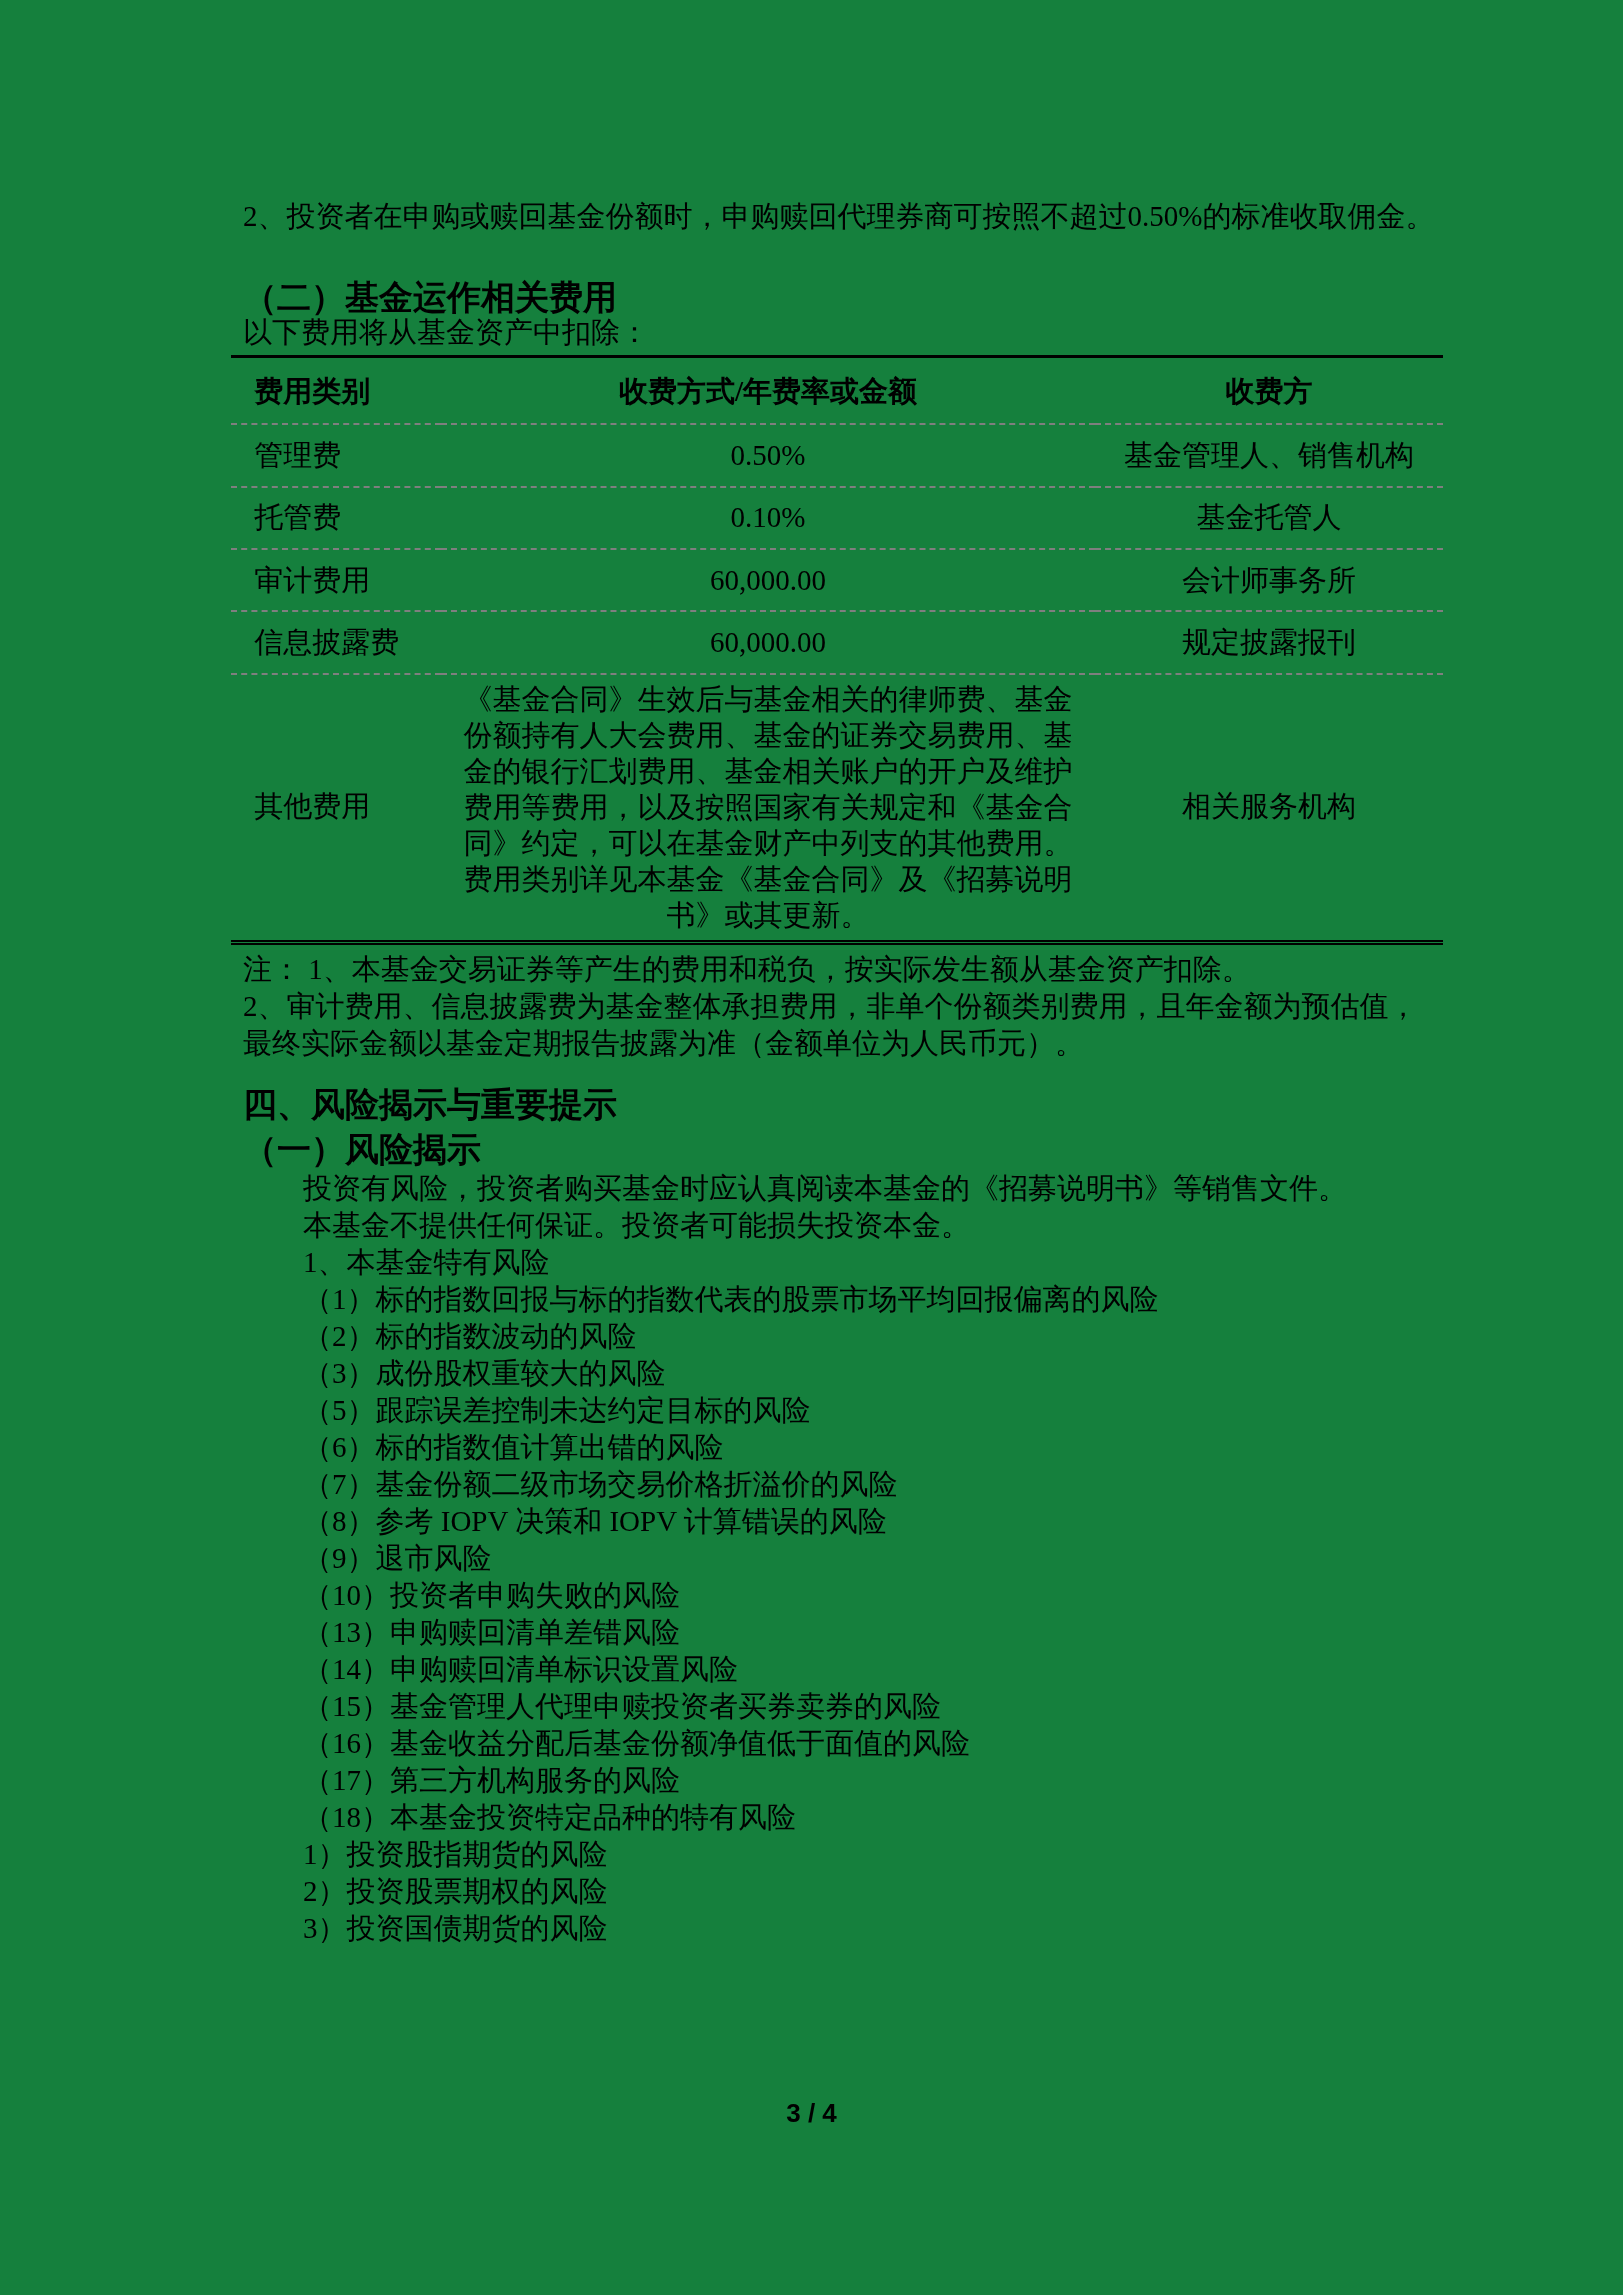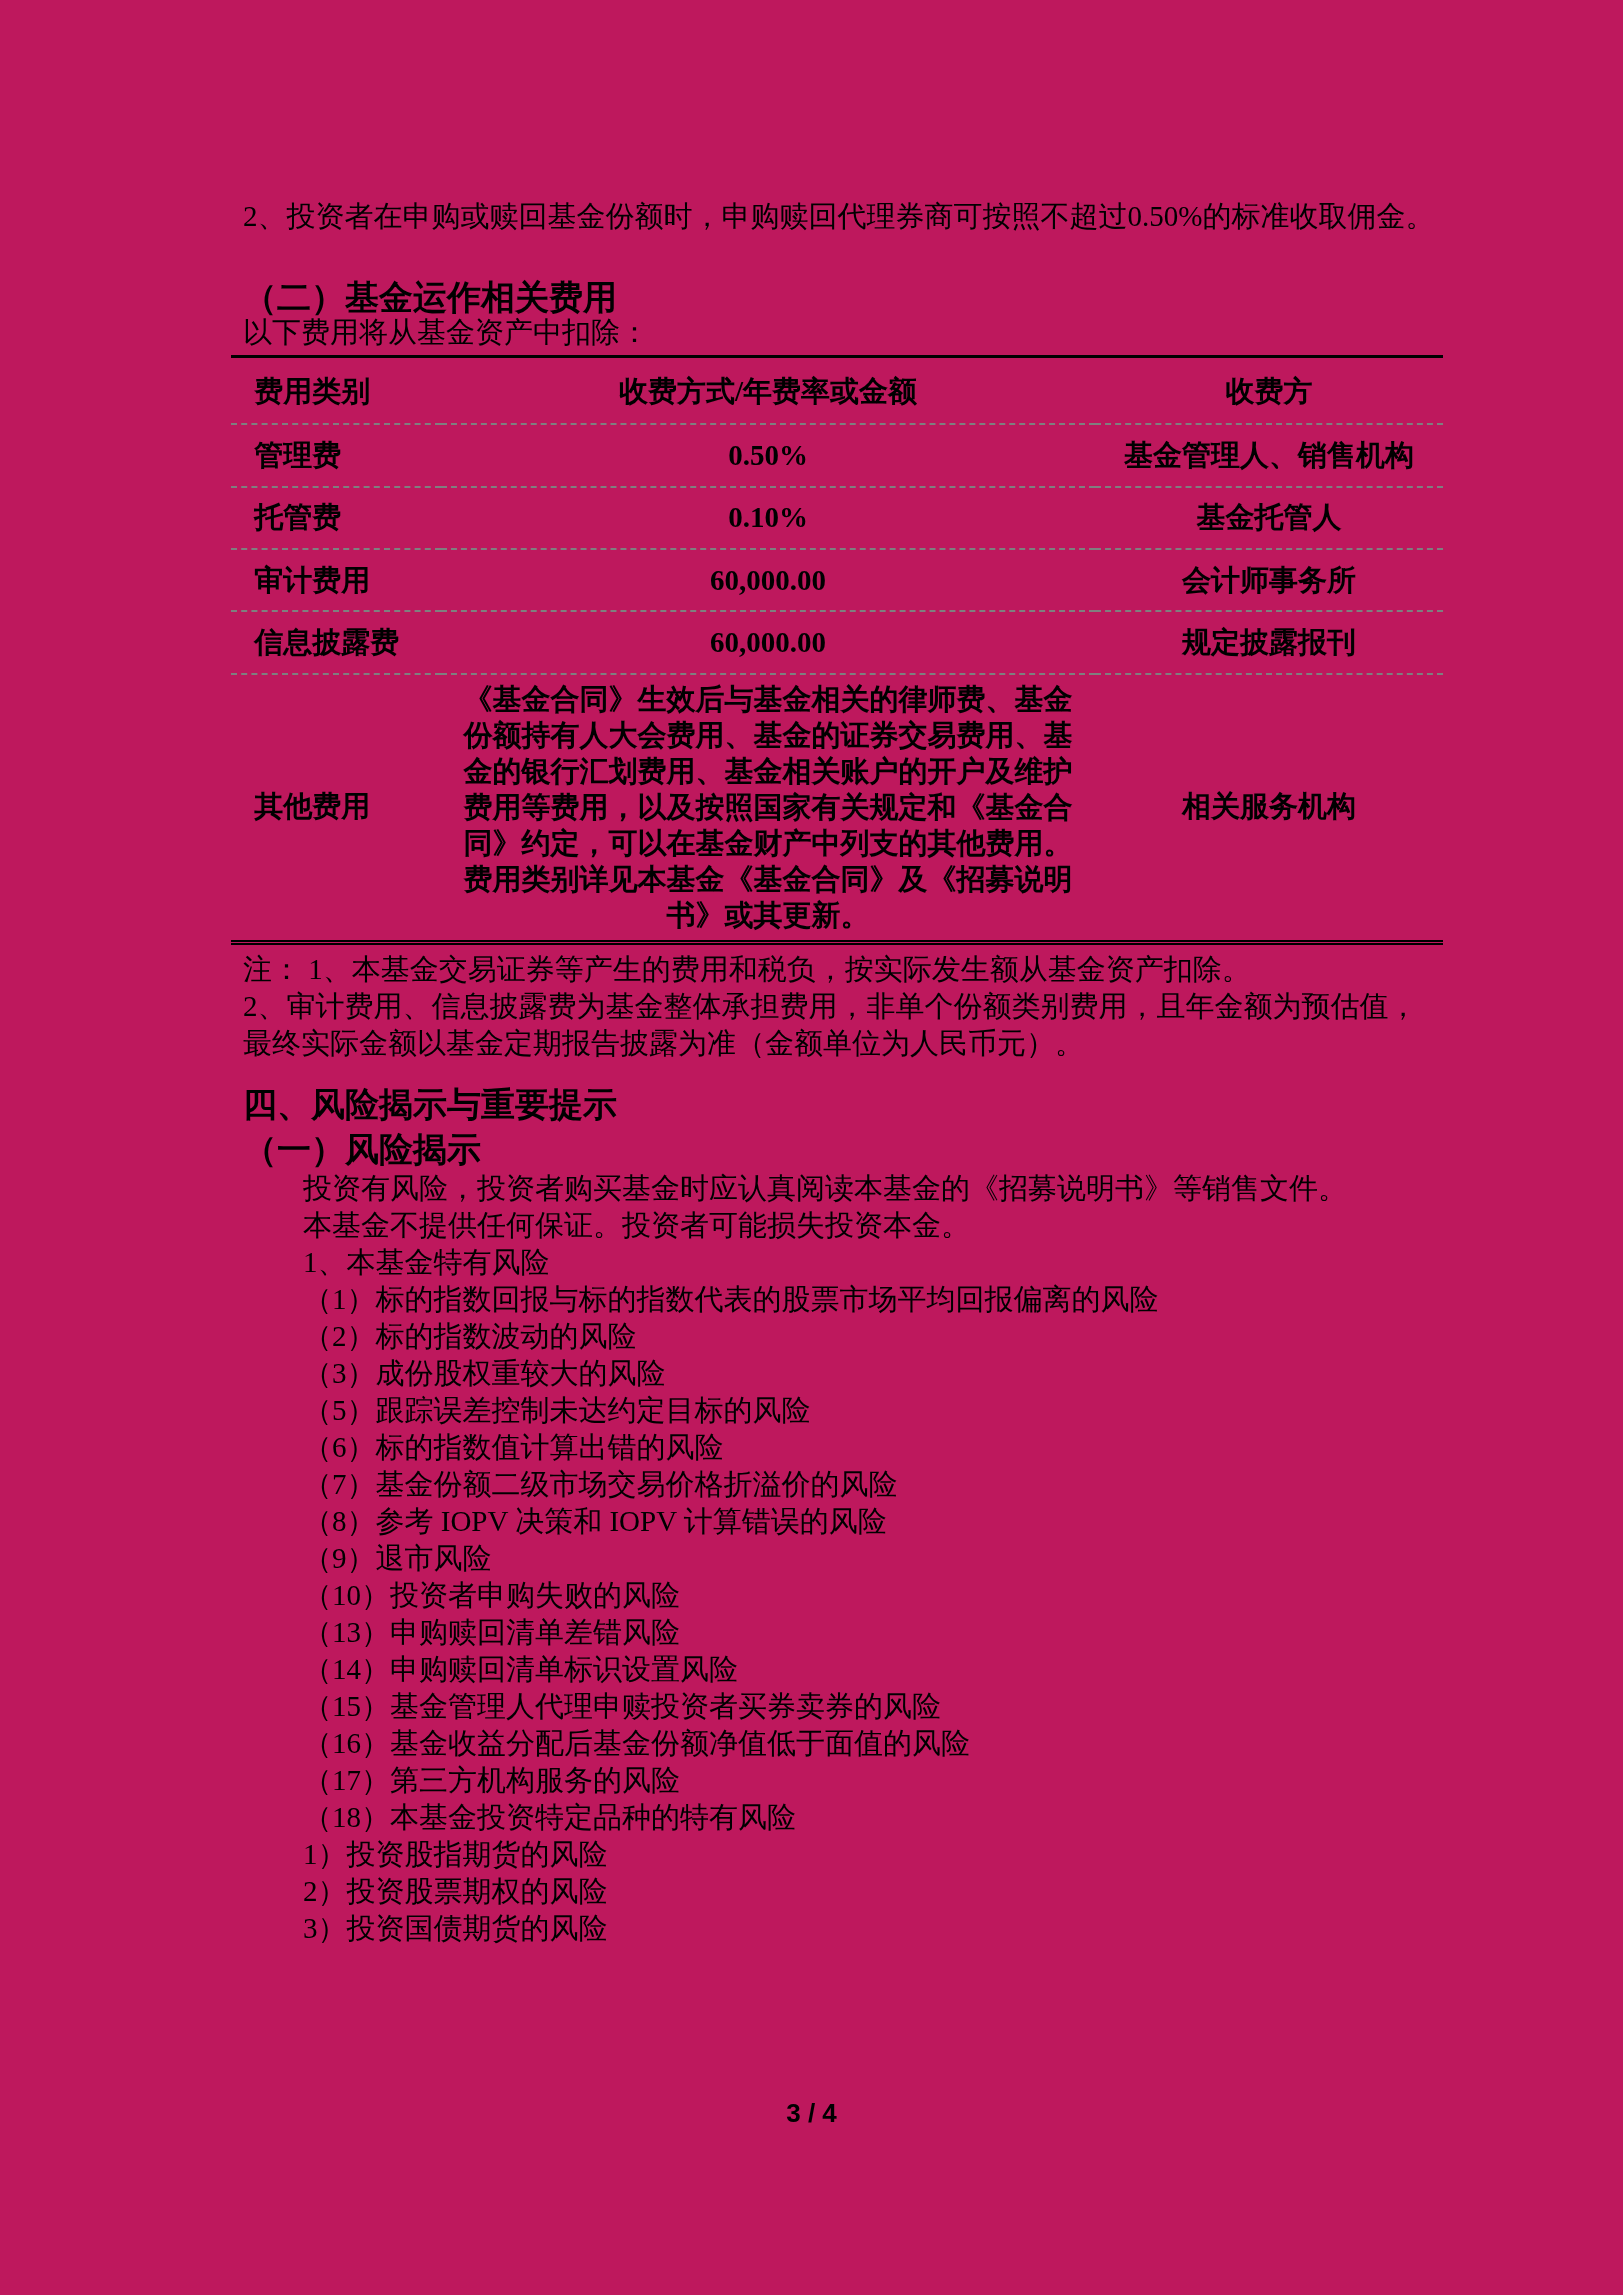--- a/index.html
+++ b/index.html
@@ -1,30 +1,30 @@
 <!DOCTYPE html>
 <html style="font-size:10.5px"><head>
 <meta charset="utf-8">
 <style>
   html,body{margin:0;padding:0;}
   body{
     width:1623px;height:2295px;background:#ffffff;color:#000;
     font-family:"Liberation Serif","DejaVu Serif",serif;
     position:relative;overflow:hidden;
   }
-  .page{position:absolute;inset:0;background:#be185d;}
+  .page{position:absolute;inset:0;background:#15803d;}
   .content{position:absolute;left:243px;top:0;width:1199px;padding-top:198px;}
   .body-text{margin:0;font-size:29px;line-height:37px;}
   .heading-2{margin:42px 0 0 0;font-size:34px;line-height:41px;font-weight:700;}
   .pre-table{margin:0;font-size:29px;line-height:34px;font-family:Liberation Mono, monospace;}
   .fee-table{
     margin:2.6px 0 0 -12.4px;width:1212px;border-collapse:collapse;table-layout:fixed;
     border-top:3.3px solid #000;border-bottom:5.2px double #000;
   }
-  .fee-table th,.fee-table td{font-size:29px;vertical-align:middle;text-align:center;font-weight:bold;}
+  .fee-table th,.fee-table td{font-size:29px;vertical-align:middle;text-align:center;}
   .fee-table thead th{font-weight:700;line-height:33px;padding-top:17px;padding-bottom:15.7px;}
   .fee-table thead tr{border-bottom:2.6px dashed #7f7f7f;}
   .fee-table tbody tr:not(:last-child){border-bottom:2.6px dashed #7f7f7f;}
   .fee-table tbody tr.row-simple td{padding-top:13.7px;padding-bottom:13.7px;line-height:33px;}
   .fee-table tbody tr.row-other td{padding-top:6.5px;padding-bottom:6.5px;}
   .fee-table .cell-left{text-align:left;padding-left:23.6px;}
   .other-line{line-height:36px;text-align:center;}
   .notes{margin-top:6.5px;}
   .note-line{font-size:29px;line-height:37px;}
   .heading-2.risk{margin-top:22px;}

